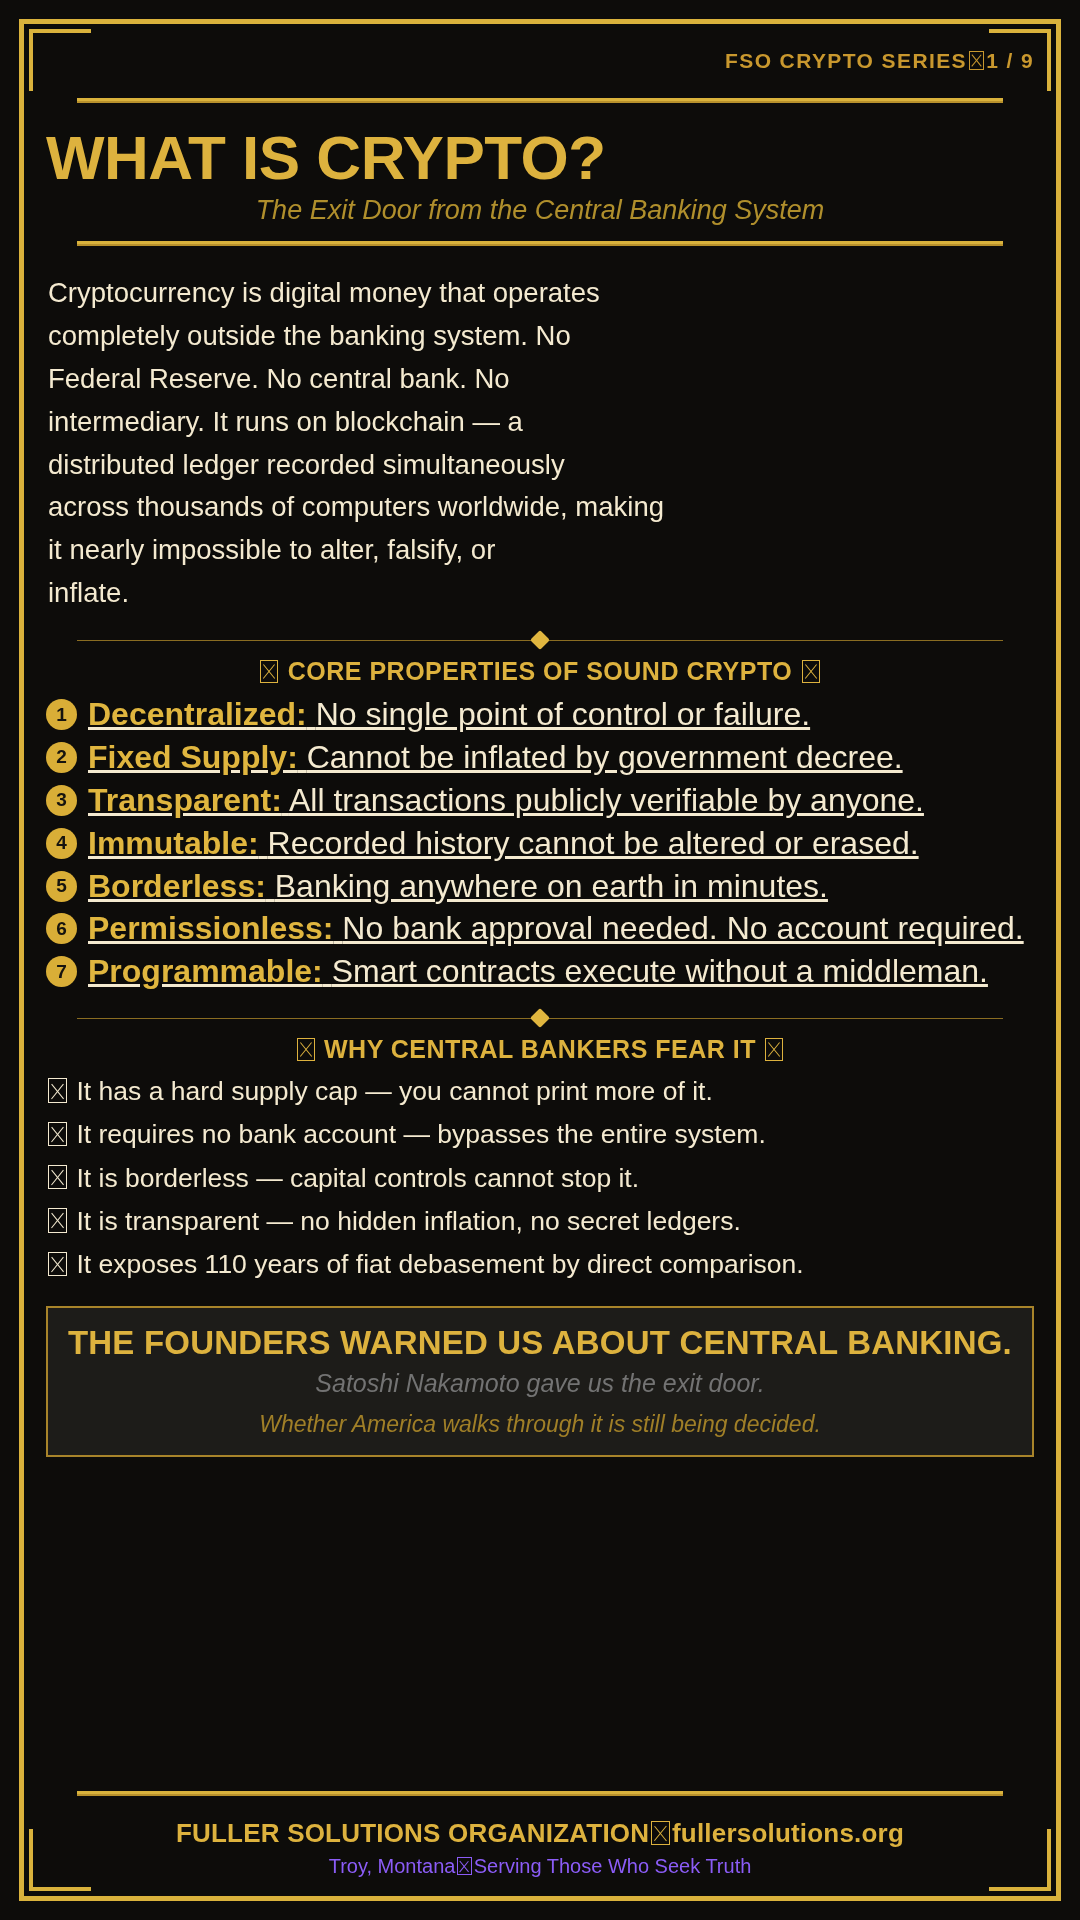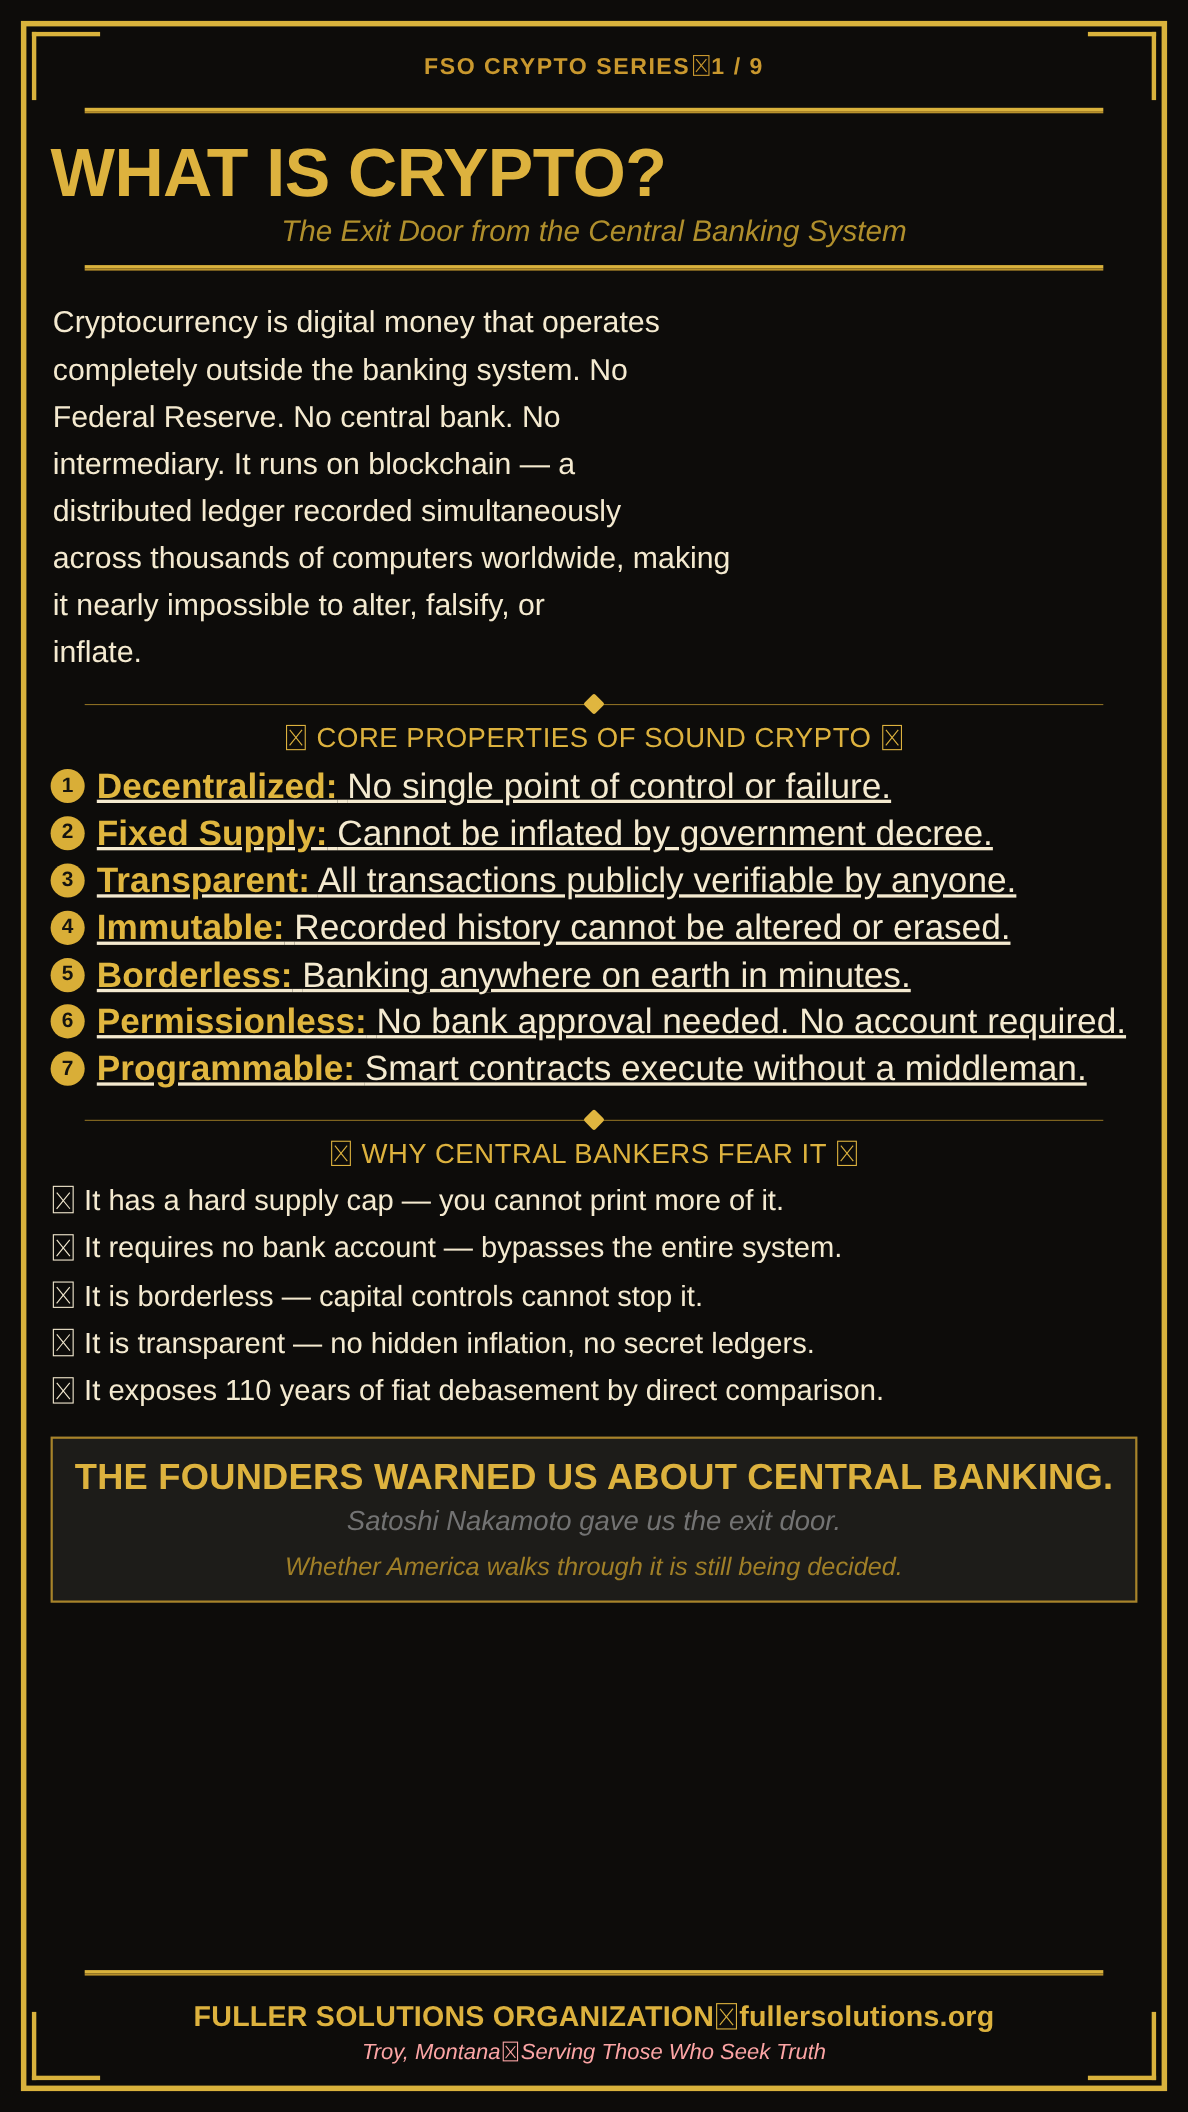--- a/index.html
+++ b/index.html
@@ -52,21 +52,21 @@
     left: 0;
     top: 0;
     width: 1080px;
     height: 1920px;
     box-sizing: border-box;
     padding: 0 46px;
   }
 
   
   .kicker {
-    text-align: center;
+    text-align: right;
     color: #c9982e;
     font-size: 21px;
     font-weight: bold;
     letter-spacing: 1.4px;
     padding-top: 49px;
   }
 
   
   .rule-double {
     margin: 0 31px;
@@ -132,21 +132,21 @@
     background: #e0b63f;
     transform: rotate(45deg);
     border-radius: 2px;
   }
 
   
   .section-head {
     text-align: center;
     color: #ddb23e;
     font-size: 25px;
-    font-weight: normal;
+    font-weight: bold;
     letter-spacing: 0.5px;
     margin-top: 4px;
     margin-bottom: 7px;
   }
 
   
   .tofu {
     display: inline-block;
     width: 0.72em;
     height: 0.92em;
@@ -252,24 +252,23 @@
     text-align: center;
   }
   .footer .rule-double { margin: 0 31px 22px 31px; }
   .footer .org {
     color: #ddb23e;
     font-size: 26px;
     font-weight: bold;
     letter-spacing: 0.2px;
   }
   .footer .tag {
-    color: #fca5a5;
+    color: #8b5cf6;
     font-size: 20px;
     margin-top: 6px;
-    font-style: italic;
   }
 </style>
 </head>
 <body>
 
 <div id="poster">
 
   <div class="outer-frame"></div>
   <div class="corner tl"></div>
   <div class="corner tr"></div>

